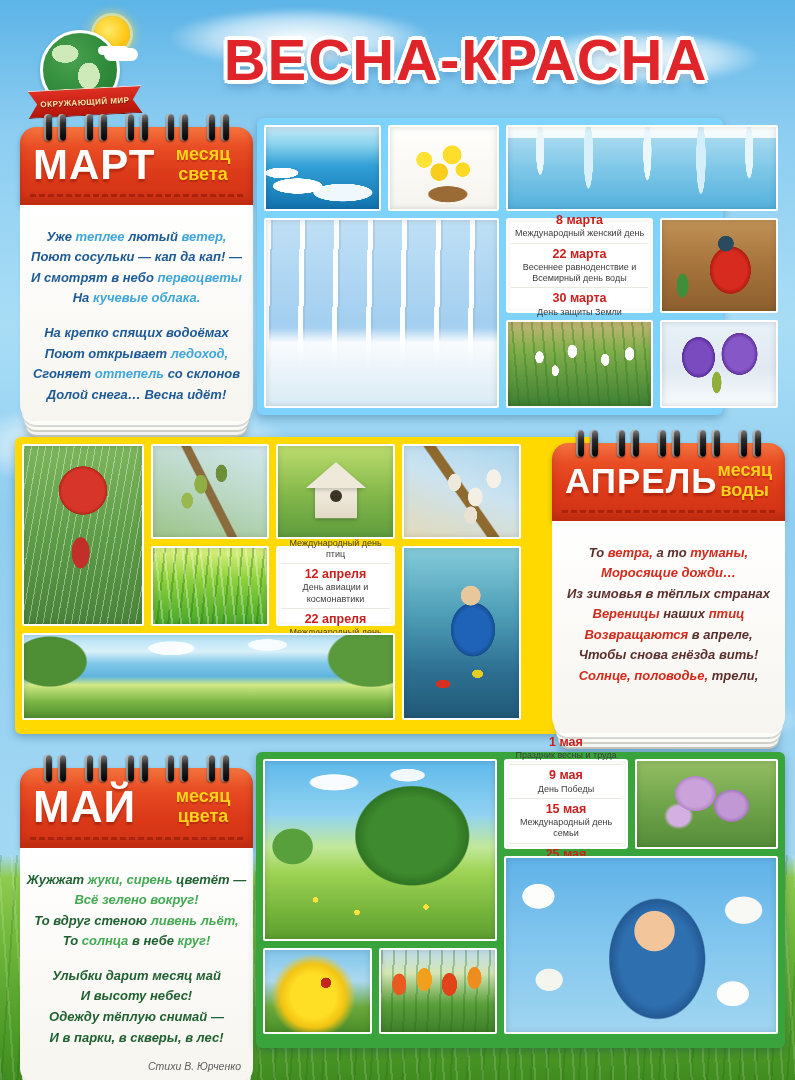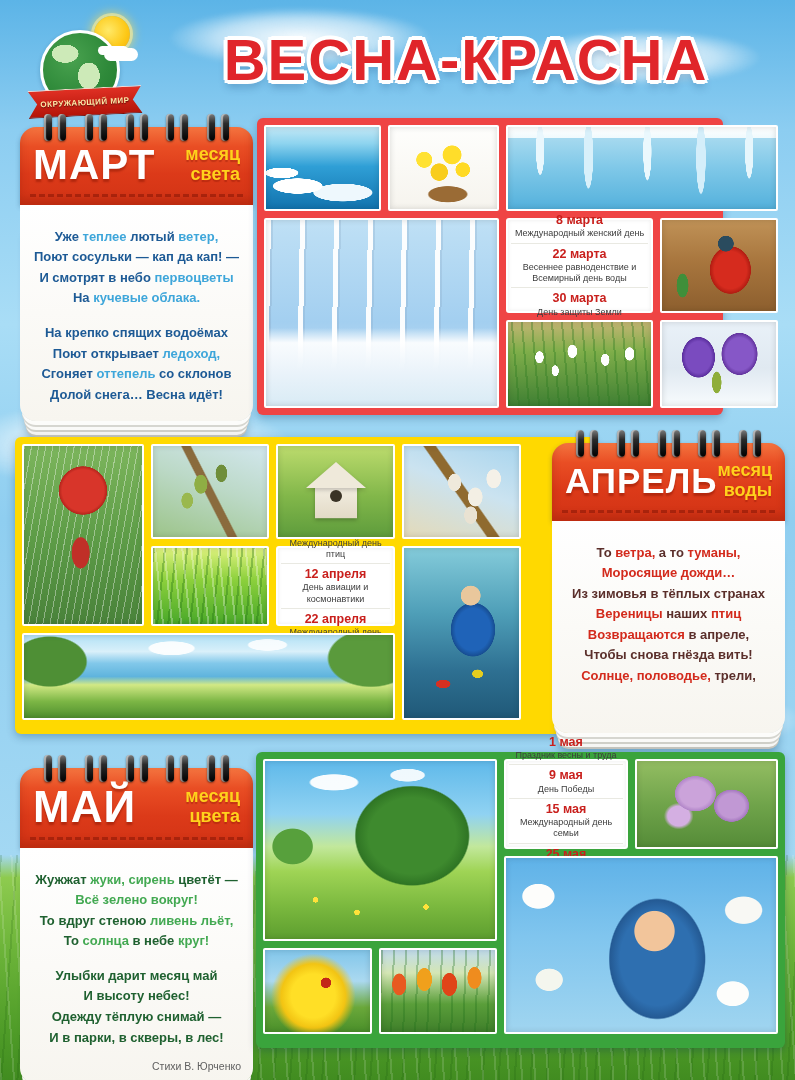--- a/index.html
+++ b/index.html
@@ -53,45 +53,45 @@
   .pair { display:flex; gap:6px; }
   .pin { width:8px; height:27px; border-radius:4px;
     background:linear-gradient(180deg,#7a7a7a 0%,#2b2b2b 35%,#000 100%);
     box-shadow:inset 2px 0 1px rgba(255,255,255,.55), 0 1px 2px rgba(0,0,0,.45); }
   .card-header { position:relative; border-radius:16px 16px 0 0; padding:18px 13px 20px;
     background:linear-gradient(180deg,#f4743f 0%,#e94e24 25%,#dc3a19 60%,#d23315 100%);
     display:flex; align-items:center; justify-content:space-between;
     box-shadow:inset 0 -6px 8px rgba(120,20,0,.25), 0 2px 5px rgba(0,50,90,.3); }
   .stitch { position:absolute; left:10px; right:10px; bottom:8px; border-top:3px dashed rgba(135,22,6,.55); }
   .month-name { color:#fff; font-weight:bold; line-height:.95; text-shadow:0 3px 2px rgba(130,20,0,.45); letter-spacing:1px; }
-  .month-sub { color:#ffd21c; font-weight:bold; font-size:18px; line-height:1.1; text-align:right; max-width:74px; text-shadow:0 2px 1px rgba(130,20,0,.35); }
+  .month-sub { color:#ffd21c; font-weight:bold; font-size:18px; line-height:1.1; text-align:center; max-width:74px; text-shadow:0 2px 1px rgba(130,20,0,.35); }
   .card-body { position:relative; background:linear-gradient(180deg,#ffffff 0%,#f7f5ef 100%);
     border-radius:0 0 16px 16px; padding:22px 4px 12px; text-align:center;
     box-shadow:0 6px 0 -2px #fcfcfa, 0 8px 0 -2px #d6d6d0,
                0 13px 0 -4px #fafaf8, 0 15px 0 -4px #cfcfc8,
                0 20px 0 -6px #f6f6f4, 0 22px 0 -6px #c6c6be,
-               0 26px 8px -6px rgba(0,50,90,.3); }
+               0 26px 8px -6px rgba(0,50,90,.3);font-style:italic; }
   .poem { font-weight:bold; font-size:13px; line-height:1.58; }
   .poem-gap { height:14px; }
   .march-card .poem { color:#1d5a95; } .march-card .hl { color:#3ea6da; }
   .april-card .poem { color:#5b2f2b; } .april-card .hl { color:#d32a1c; }
   .may-card .poem { color:#1f6130; } .may-card .hl { color:#43a952; }
   .poem-author { margin-top:12px; padding-right:8px; text-align:right; font-size:10.5px; color:#606060; }
 
   
   .collage { position:absolute; border-radius:6px; padding:7px; display:grid; gap:7px; box-shadow:0 3px 8px rgba(0,50,90,.3); }
   .photo { border:2px solid #fff; border-radius:2px; box-shadow:inset 0 0 6px rgba(0,0,0,.15); }
   .dates-box { background:#fff; border:2px solid #fff; border-radius:3px; padding:5px 3px;
     display:flex; flex-direction:column; justify-content:center; text-align:center; box-shadow:inset 0 0 4px rgba(0,0,0,.08); }
   .date-entry { padding:2px 2px 3px; }
   .date-entry + .date-entry { border-top:1px solid #e9e9e2; }
   .date-day { color:#c9201d; font-weight:bold; font-size:12.5px; line-height:1.3; }
   .date-label { color:#3c3c3c; font-size:9px; line-height:1.25; }
 
-  .march-collage { left:257px; top:118px; width:466px; height:297px; background:#ef4444;
+  .march-collage { left:257px; top:118px; width:466px; height:297px; background:#7dd3fc;
     grid-template-columns:117px 111px 147px 118px; grid-template-rows:86px 95px 88px; }
   .m-ice{grid-area:1/1;} .m-mimosa{grid-area:1/2;} .m-icicles{grid-area:1/3/2/5;}
   .m-birch{grid-area:2/1/4/3;} .m-dates{grid-area:2/3;} .m-child{grid-area:2/4;}
   .m-snowdrops{grid-area:3/3;} .m-crocus{grid-area:3/4;}
 
   .april-collage { left:15px; top:437px; width:581px; height:297px; background:#ffd900;
     grid-template-columns:122px 118px 119px 119px; grid-template-rows:95px 80px 87px; }
   .a-girl{grid-area:1/1/3/2;} .a-buds{grid-area:1/2;} .a-house{grid-area:1/3;} .a-willow{grid-area:1/4;}
   .a-grass{grid-area:2/2;} .a-dates{grid-area:2/3;} .a-boy{grid-area:2/4/4/5;} .a-river{grid-area:3/1/4/4;}
 

